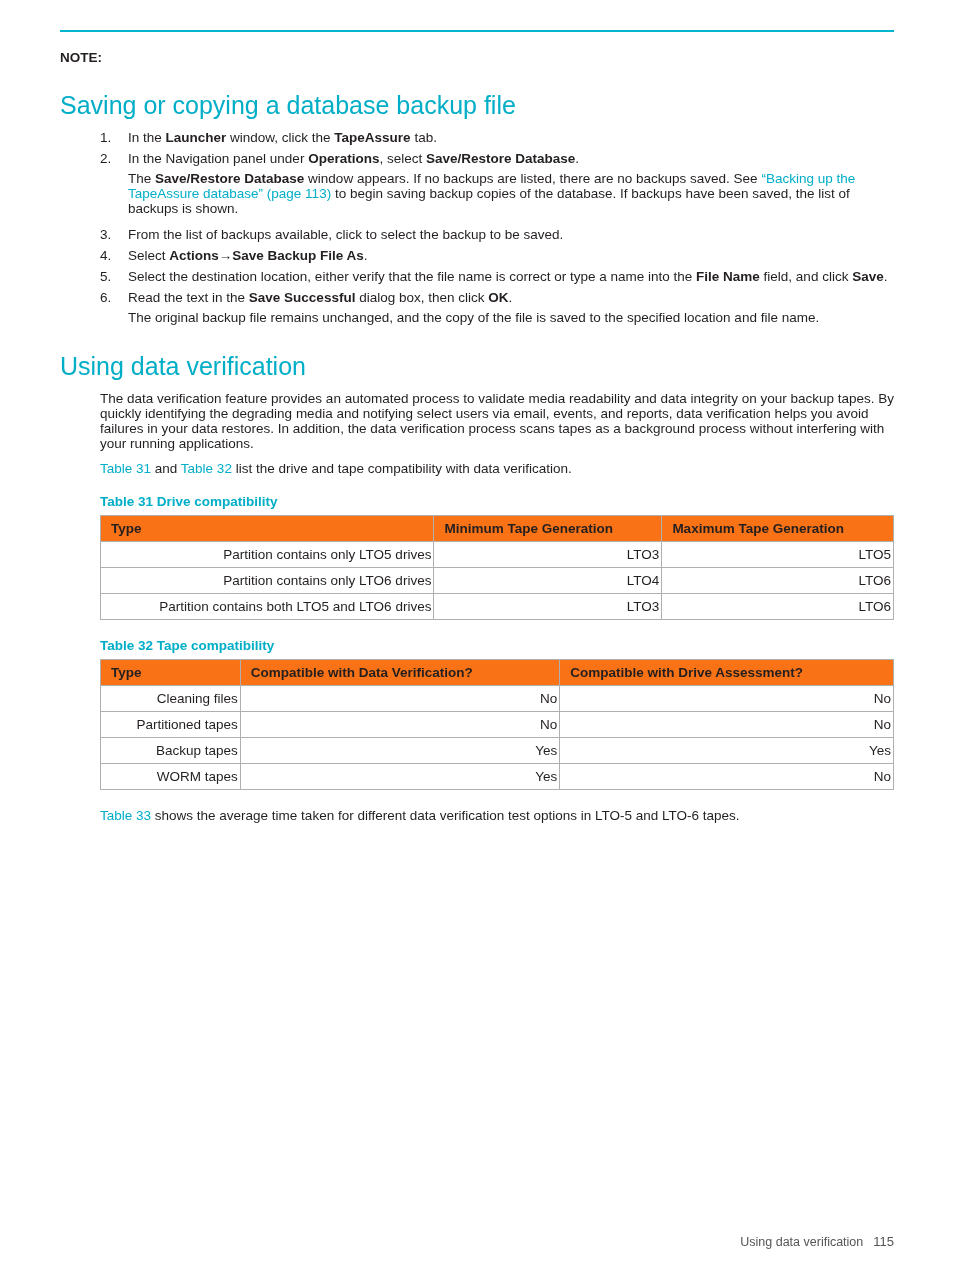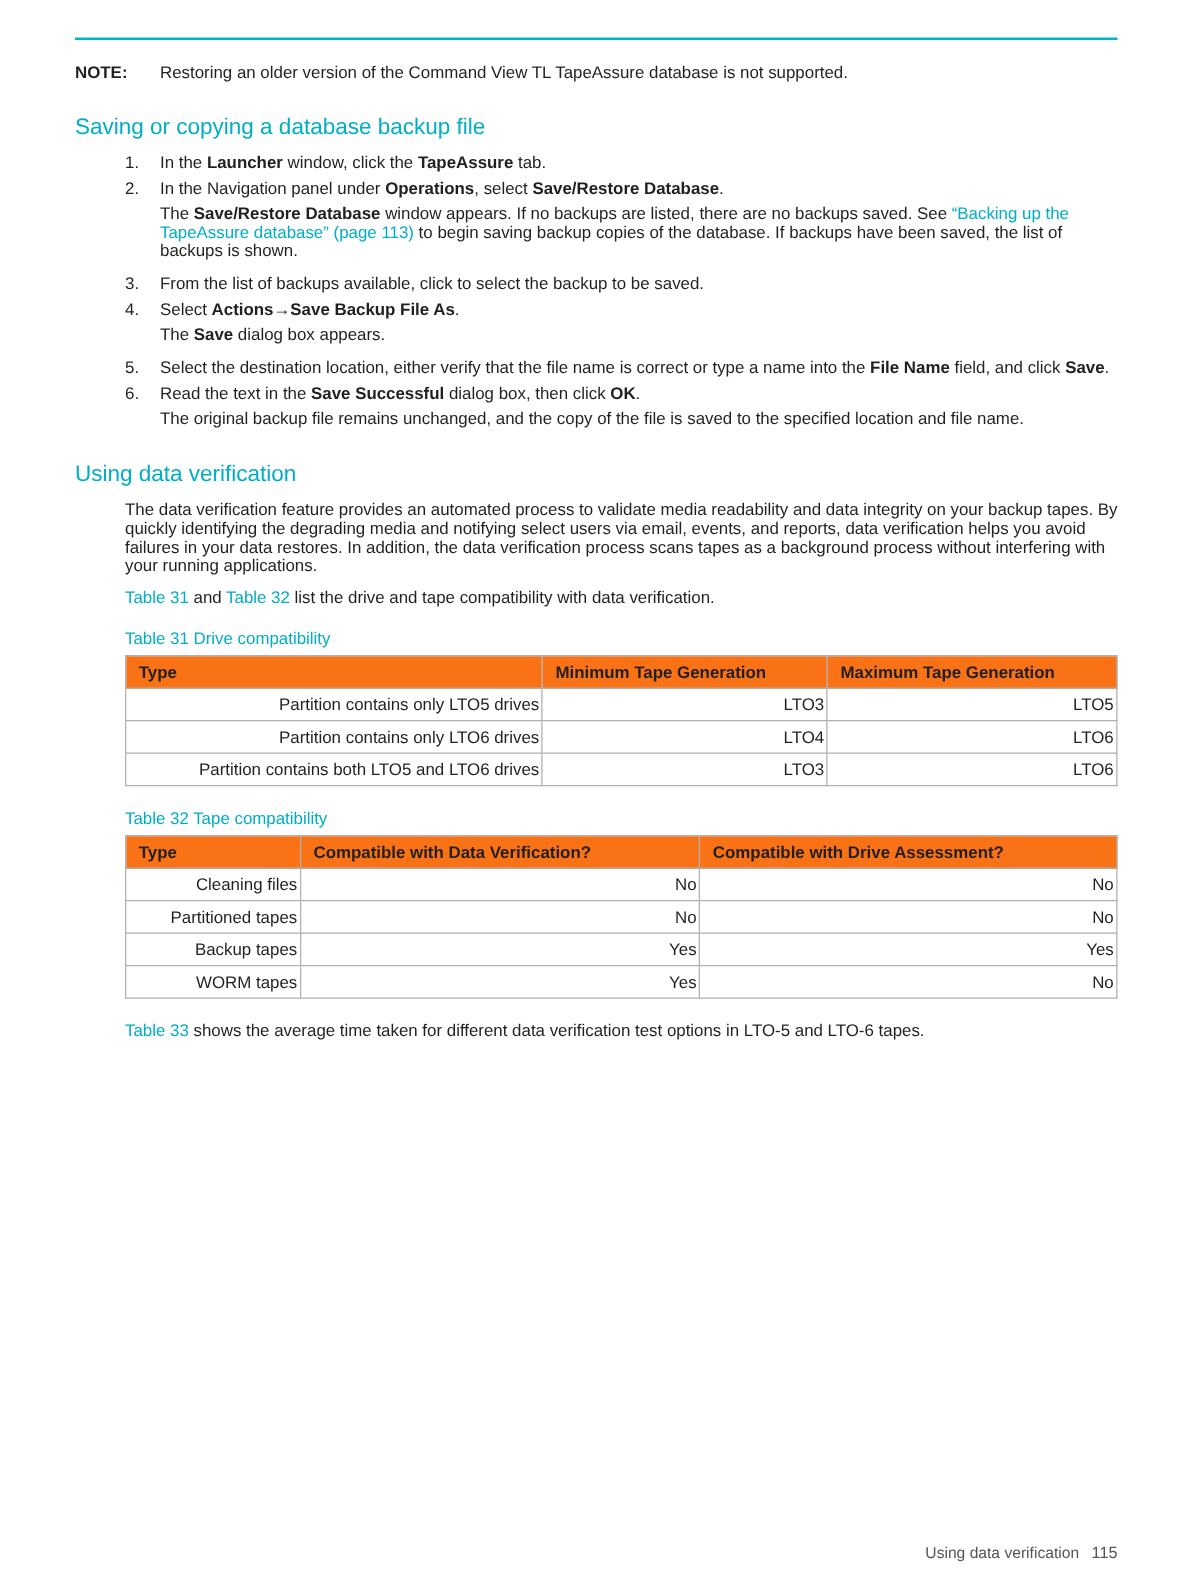--- a/index.html
+++ b/index.html
@@ -35,21 +35,21 @@
       color: #231f20;
       min-width: 60px;
       margin-right: 8px;
     }
     .note-text {
       font-size: 13.5px;
       color: #231f20;
     }
     .section-heading {
       color: #00aec7;
-      font-size: 18px;
+      font-size: 25px;
       font-weight: normal;
       margin-bottom: 10px;
       margin-top: 6px;
     }
     .section-body {
       margin-left: 40px;
     }
     .intro-text {
       font-size: 13.5px;
       margin-bottom: 8px;
@@ -87,21 +87,21 @@
       text-decoration: none;
     }
     .section-gap {
       margin-top: 22px;
     }
     .table-section {
       margin-top: 18px;
     }
     .table-caption {
       color: #00aec7;
-      font-weight: normal;
+      font-weight: bold;
       font-size: 13.5px;
       margin-bottom: 6px;
     }
     table {
       border-collapse: collapse;
       width: 100%;
       margin-bottom: 18px;
       font-size: 13.5px;
     }
     table th {
@@ -143,21 +143,20 @@
     }
   </style>
 </head>
 <body>
 
 <div class="page">
   <div class="top-rule"></div>
 
   <div class="note-box">
     <span class="note-label">NOTE:</span>
-    <span class="note-text">Restoring an older version of the Command View TL TapeAssure database is not supported.</span>
   </div>
 
   <h2 class="section-heading">Saving or copying a database backup file</h2>
   <div class="section-body">
     <ol>
 
       <li>
         <span class="li-num">1.</span>
         <span class="li-content">
           In the <strong>Launcher</strong> window, click the <strong>TapeAssure</strong> tab.
@@ -182,23 +181,20 @@
           From the list of backups available, click to select the backup to be saved.
         </span>
       </li>
 
       <li style="flex-direction:column;">
         <div style="display:flex;flex-direction:row;">
           <span class="li-num">4.</span>
           <span class="li-content">
             Select <strong>Actions→Save Backup File As</strong>.
           </span>
-        </div>
-        <div class="li-sub">
-          The <strong>Save</strong> dialog box appears.
         </div>
       </li>
 
       <li>
         <span class="li-num">5.</span>
         <span class="li-content">
           Select the destination location, either verify that the file name is correct or type a name into the <strong>File Name</strong> field, and click <strong>Save</strong>.
         </span>
       </li>
 

